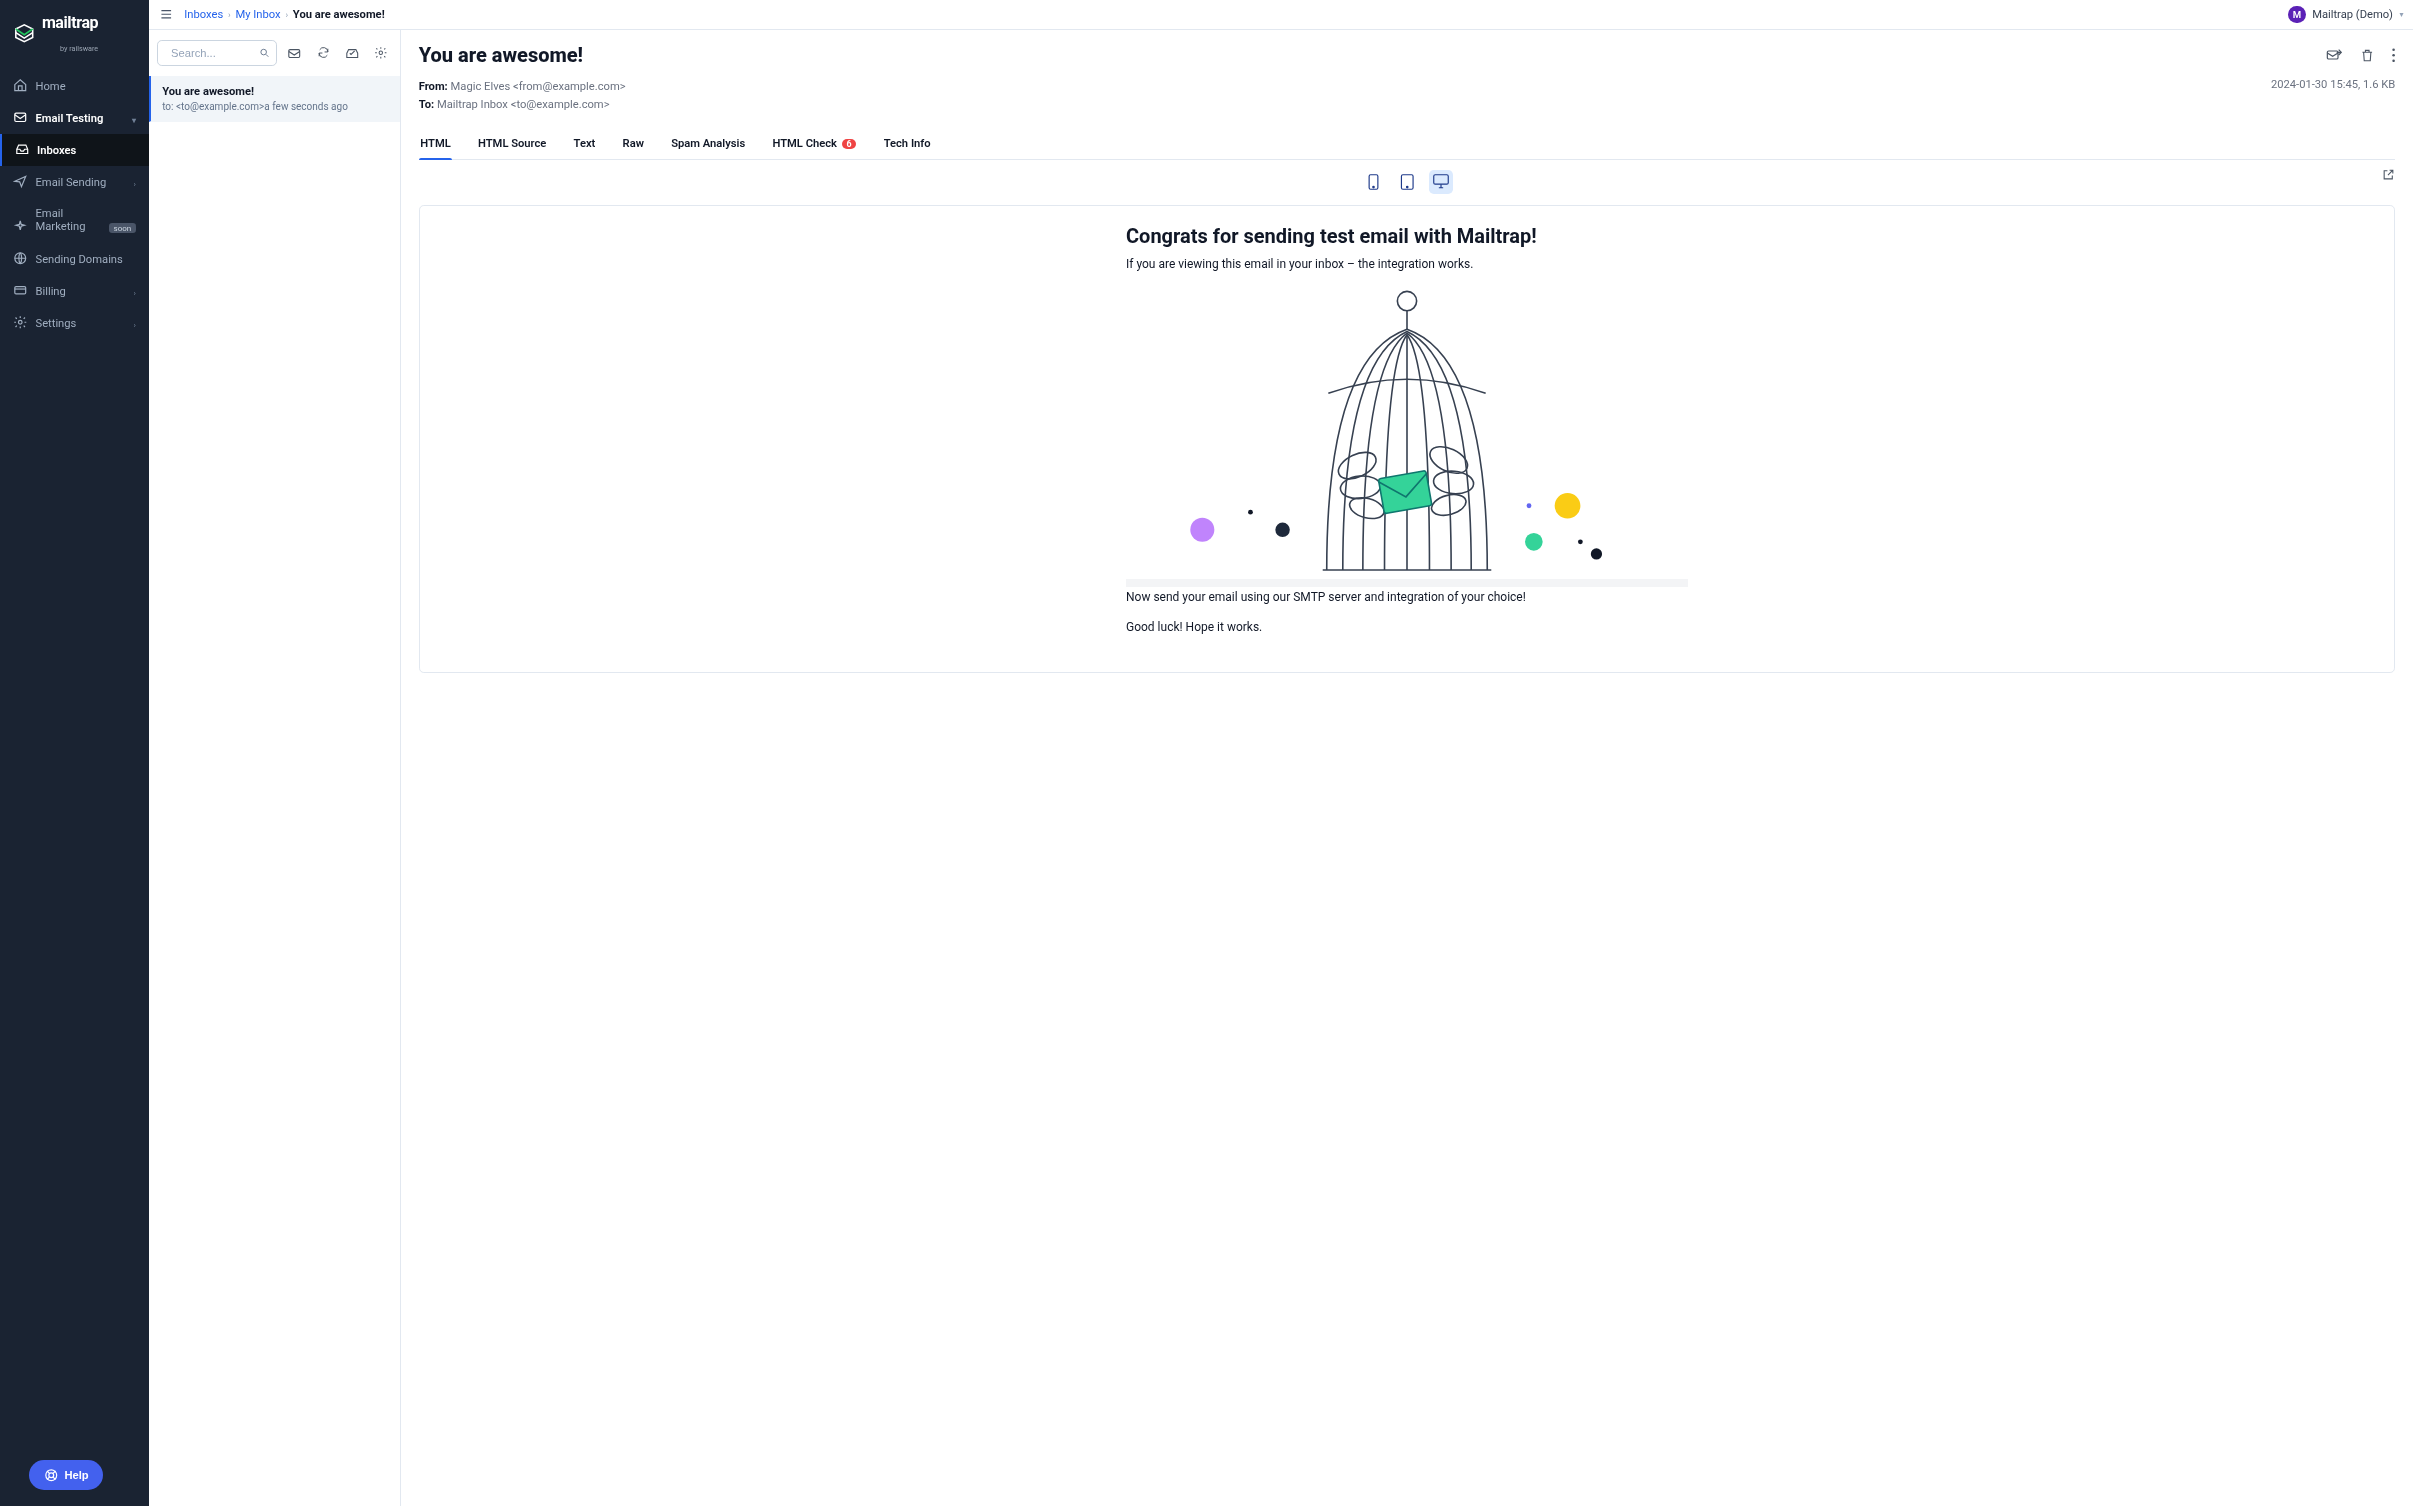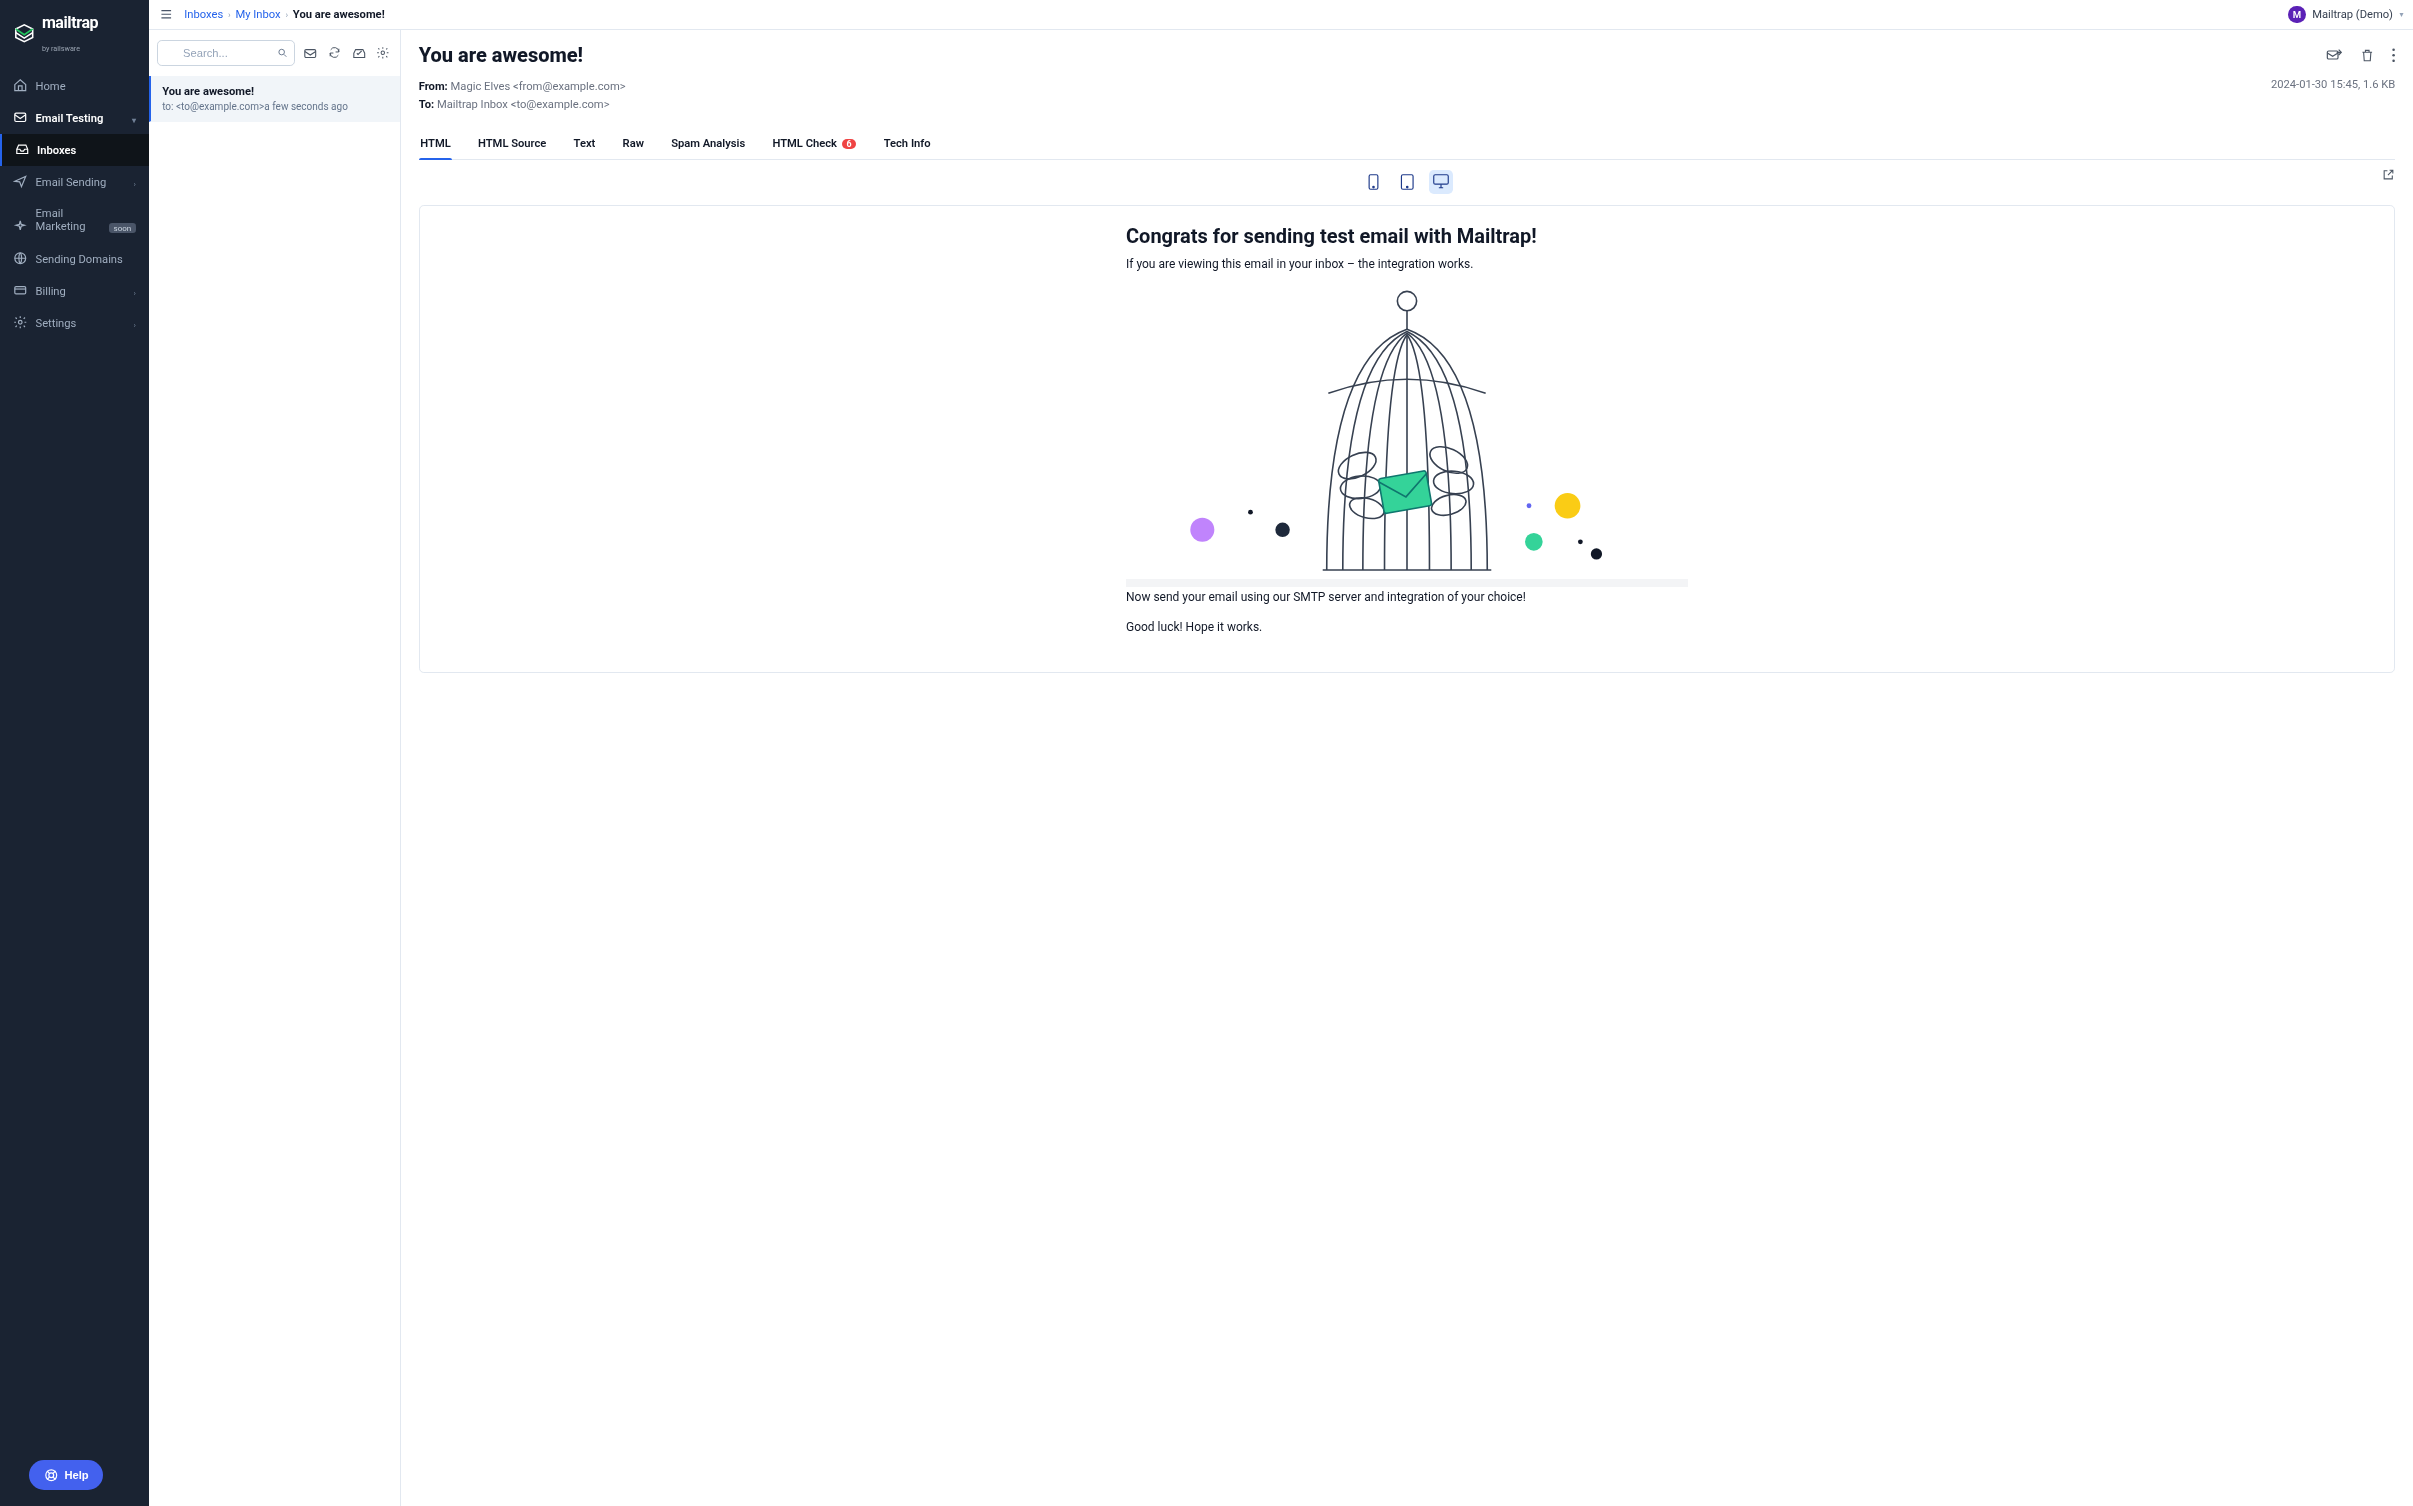--- a/index.html
+++ b/index.html
@@ -1,21 +1,21 @@
 <!DOCTYPE html>
 <html style="font-size:13px"><head>
 <meta charset="utf-8">
 <style>
 * { box-sizing: border-box; margin: 0; padding: 0; }
 html, body { height: 100%; font-family: -apple-system, BlinkMacSystemFont, "Segoe UI", Roboto, Helvetica, Arial, sans-serif; color:#1a202c; }
 body { display:flex; background:#fff; }
 
 
 .sidebar { width: 149px; background:#1a2332; color:#cbd5e0; display:flex; flex-direction:column; flex-shrink:0; position:relative;}
-.logo { padding: 14.5px 13px 17.7px 13px; }
+.logo { padding: 14.5px 13px 17.7px 13px; text-align: right; }
 .logo-row { display:flex; align-items:center; gap:6.4px; }
 .logo-icon { width:22.5px; height:22.5px; }
 .logo-text { display:flex; flex-direction:column; line-height:1; }
 .logo-text .brand { font-size:16px; font-weight:700; color:#fff; letter-spacing:-0.4px;}
 .logo-text .sub { font-size:7.2px; color:#9aa4b2; margin-top:14px; }
 .nav-item { display:flex; align-items:flex-end; gap:8px; padding:8.8px 13px; font-size:11.2px; color:#a0aec0; cursor:pointer; position:relative;}
 .nav-item.active { color:#fff; font-weight:600; }
 .nav-item .chev { margin-left:auto; font-size:8px; color:#718096;}
 .nav-sub { background:#0f1419; }
 .nav-sub .nav-item { padding-left:35px; color:#fff; font-weight:600; border-left:2.4px solid #2563eb;}
@@ -33,21 +33,21 @@
 .breadcrumb .current { font-weight:700; color:#111827;}
 .account { margin-left:auto; display:flex; align-items:center; gap:6.4px; font-size:11.2px; color:#374151; cursor:pointer;}
 .avatar { width:17.7px; height:17.7px; border-radius:50%; background:#5b21b6; color:#fff; display:inline-flex; align-items:center; justify-content:center; font-size:9.6px; font-weight:600;}
 
 .content { flex:1; display:flex; min-height:0;}
 
 
 .list-col { width:252px; border-right:0.8px solid #e2e8f0; display:flex; flex-direction:column; flex-shrink:0;}
 .list-toolbar { display:flex; align-items:center; gap:6.4px; padding:9.6px 8px; }
 .search-wrap { position:relative; flex:1 1 auto;}
-.search-input { width:138px; height:26.5px; border:0.8px solid #cbd5e0; border-radius:4.8px; padding:0 24px 0 25px; font-size:11.2px; color:#374151;}
+.search-input { width:120px; height:26.5px; border:0.8px solid #cbd5e0; border-radius:4.8px; padding:0 24px 0 13px; font-size:11.2px; color:#374151;}
 .search-input::placeholder { color:#94a3b8; }
 .search-icon-in { position:absolute; right:6.4px; top:50%; transform:translateY(-50%); color:#64748b; pointer-events:none;}
 .tb-icon { width:22.5px; height:22.5px; display:inline-flex; align-items:center; justify-content:center; color:#4b5563; cursor:pointer; border-radius:3.2px;}
 .msg-item { padding:9.6px 11.2px; border-bottom:0.8px solid #f1f5f9; background:#f1f5f9; border-left:2.4px solid #2563eb; cursor:pointer;}
 .msg-item .subj { font-weight:700; font-size:11.2px; color:#111827; margin-bottom:2.4px;}
 .msg-item .meta-row { display:flex; justify-content:flex-start; font-size:10px; color:#64748b; }
 
 
 .detail-col { flex:1; display:flex; flex-direction:column; min-width:0; padding: 13px 17.7px 0 17.7px; overflow-y:auto;}
 .detail-head { display:flex; align-items:center; }

